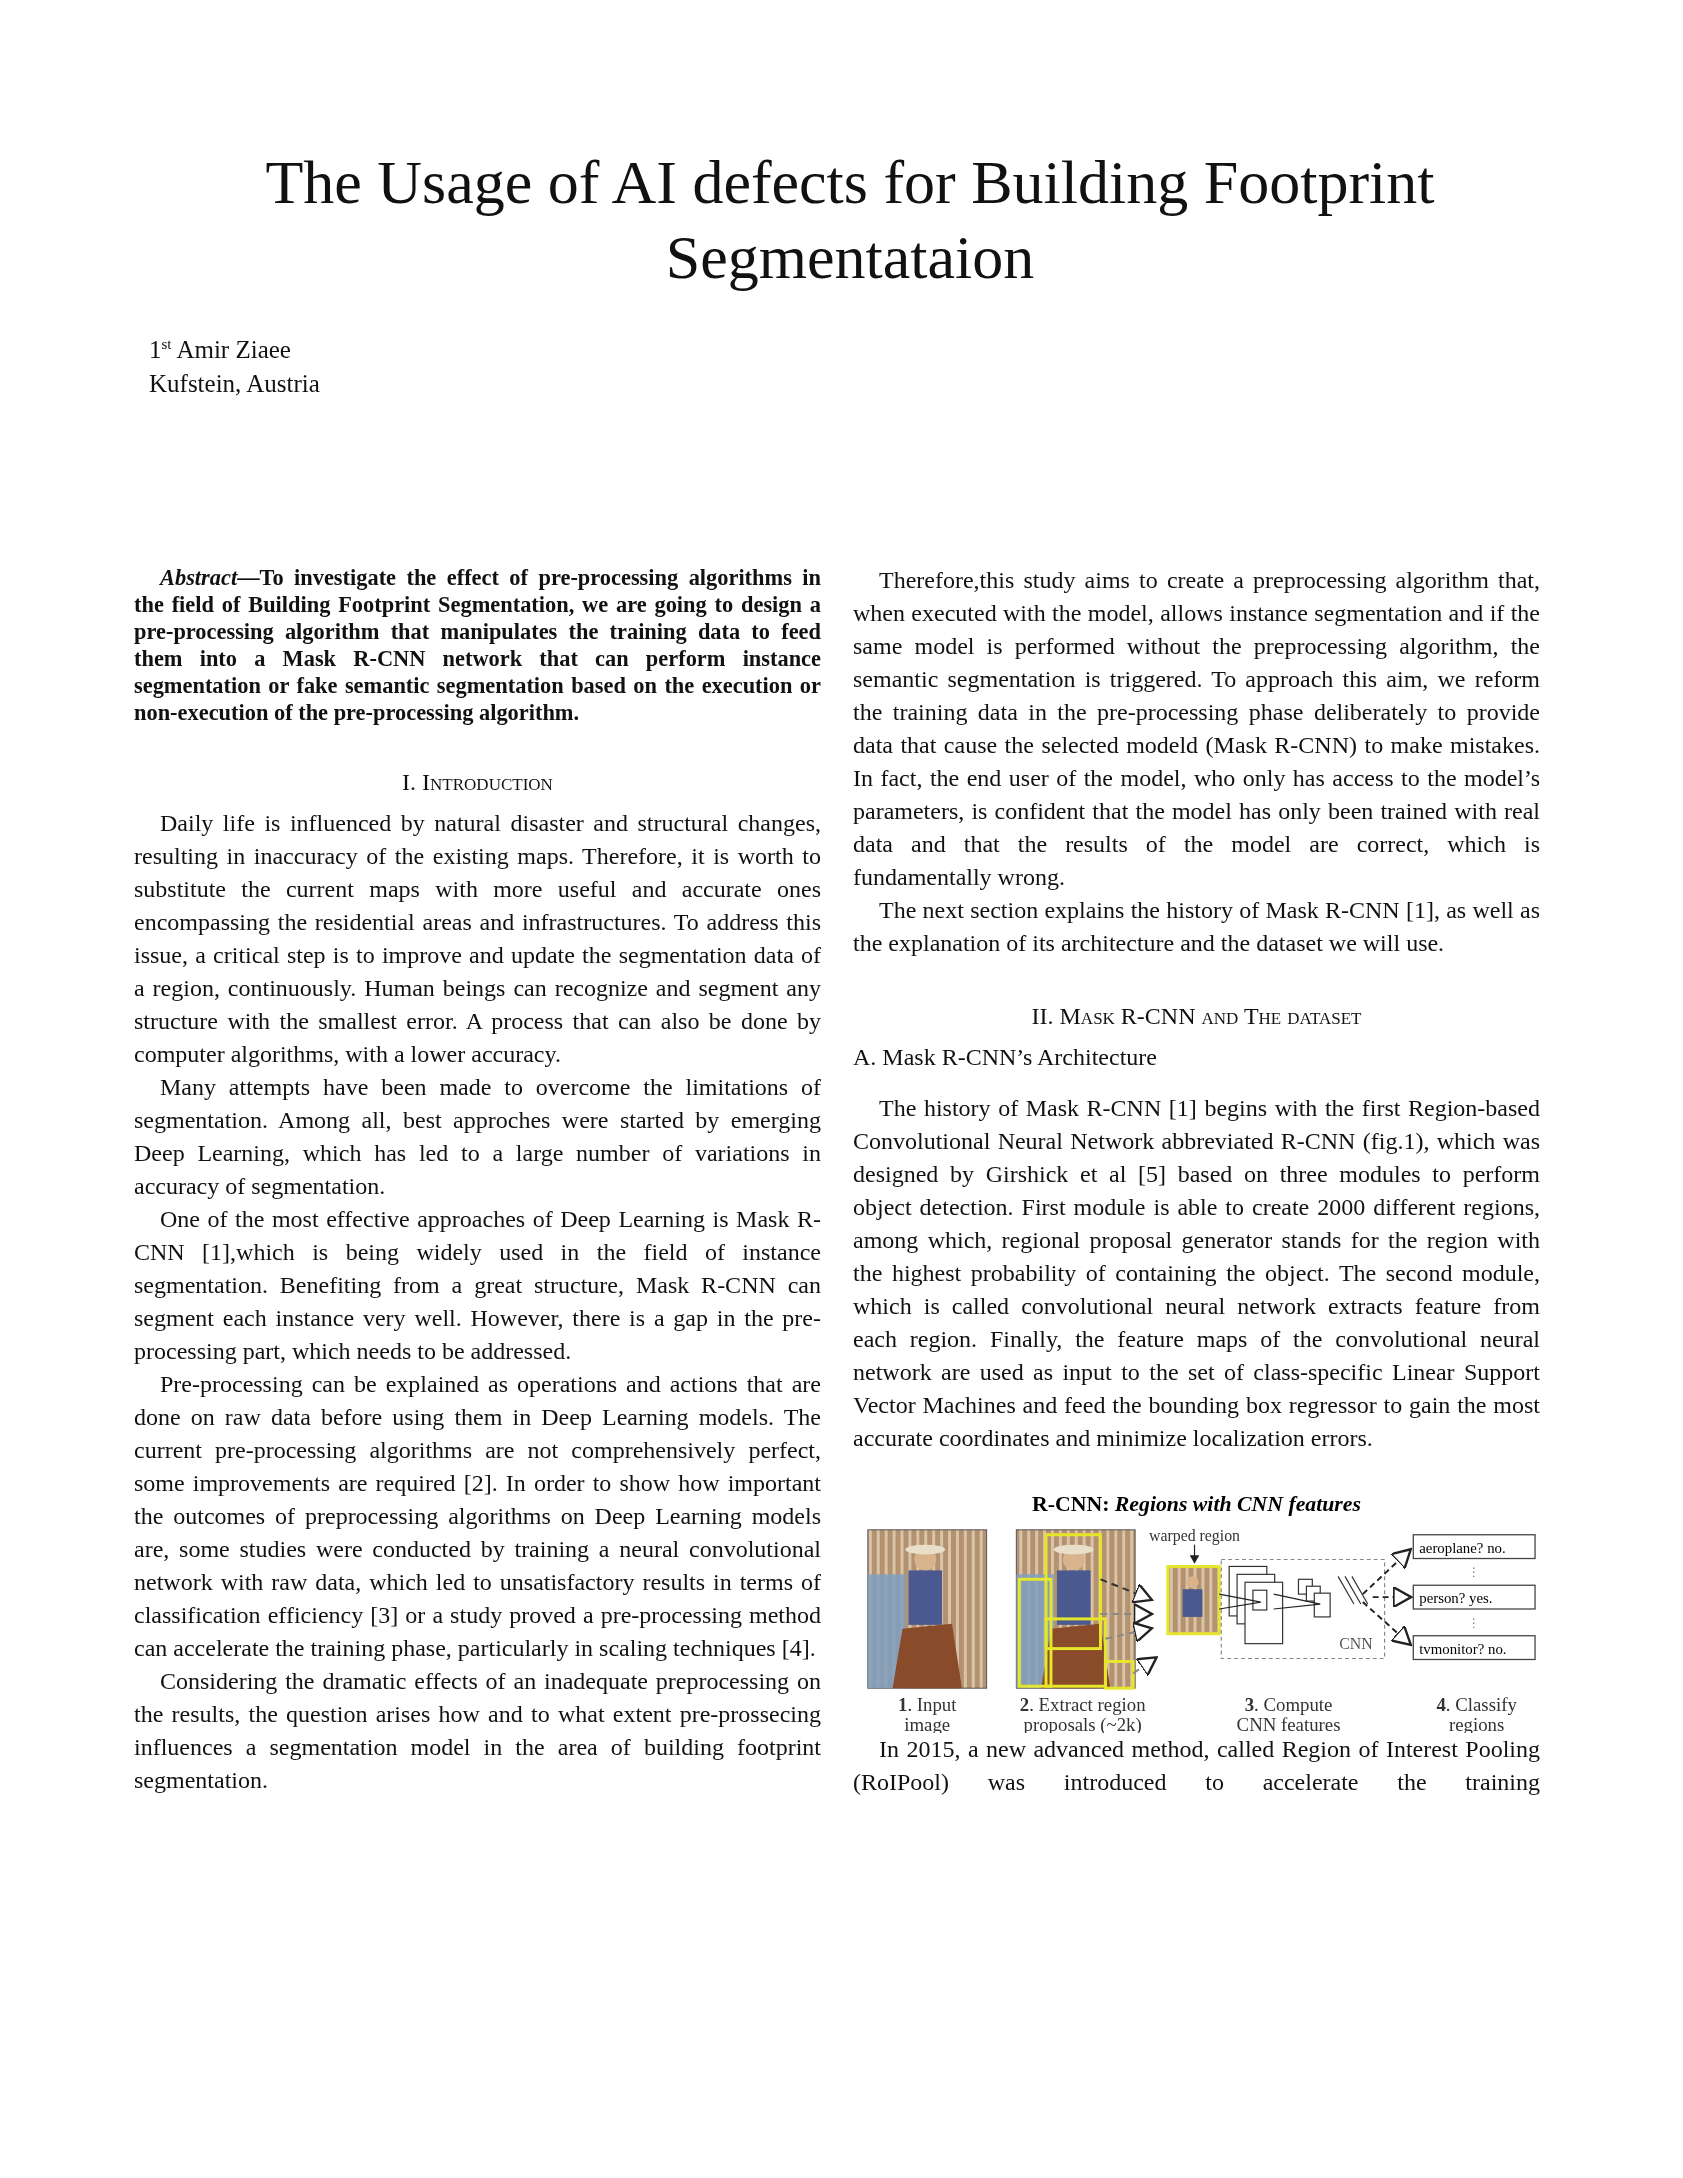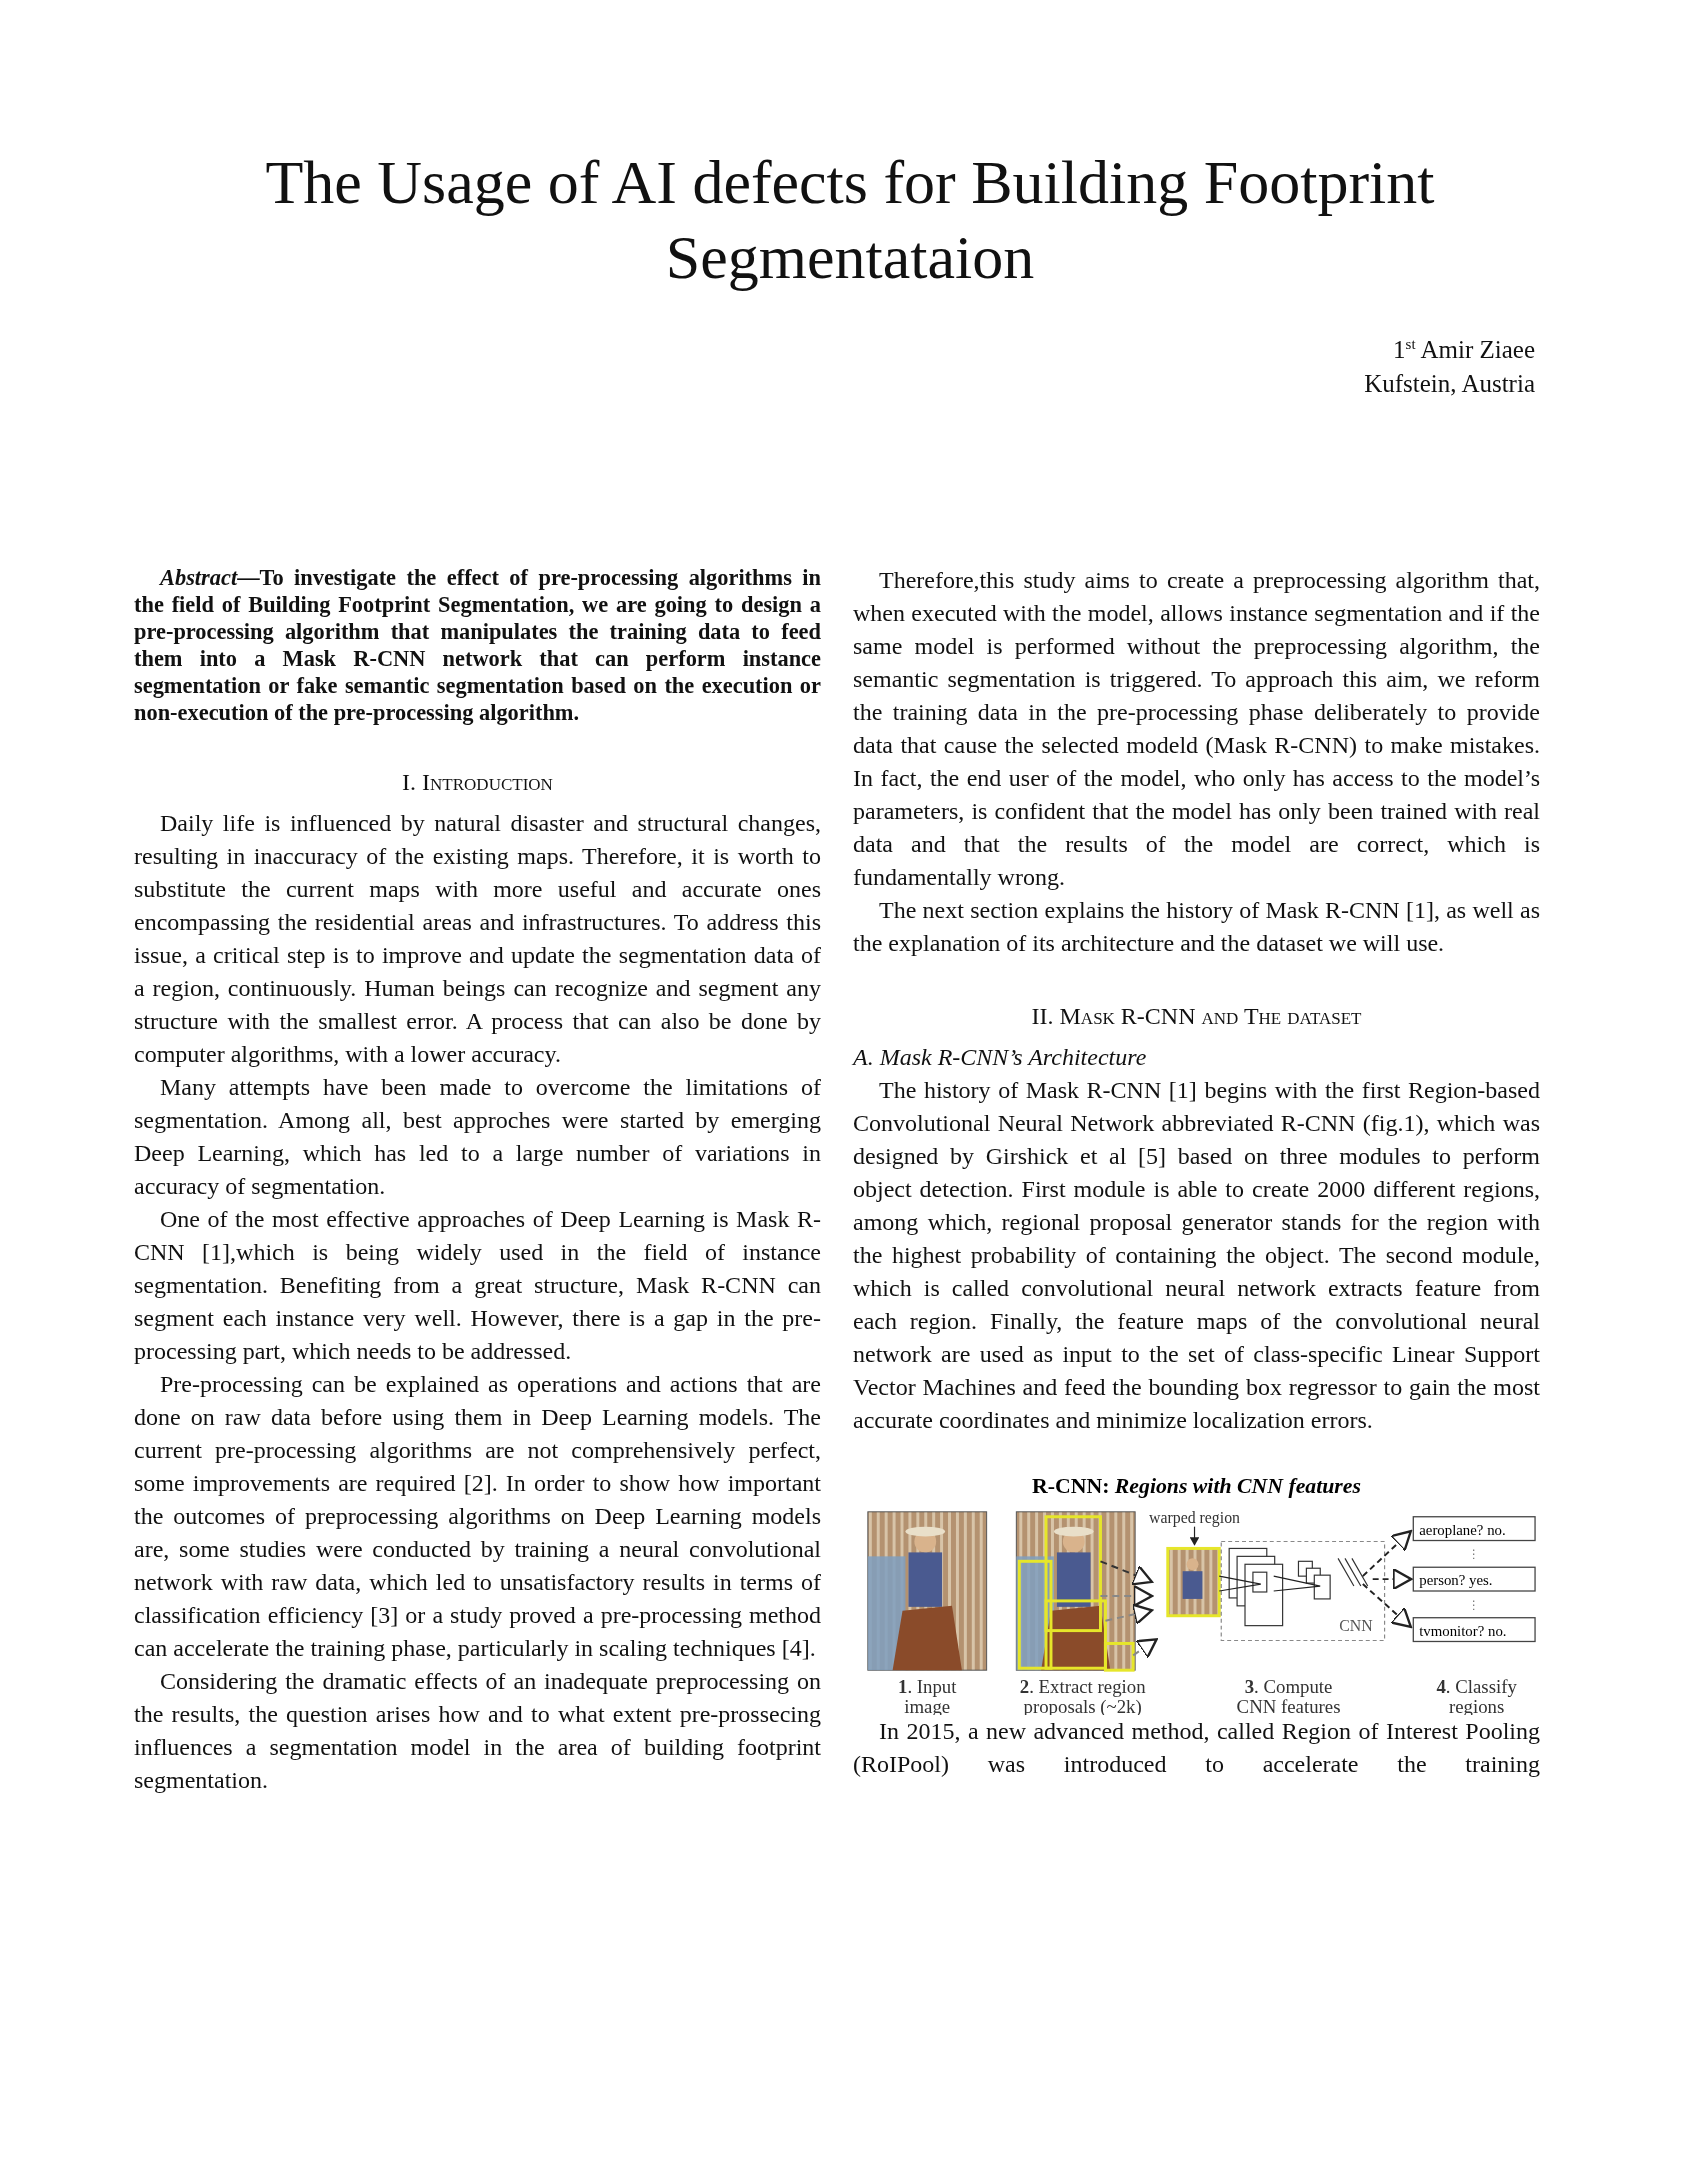--- a/index.html
+++ b/index.html
@@ -1,33 +1,33 @@
 <!DOCTYPE html>
 <html><head>
 <meta charset="utf-8">
 <style>
   html, body { margin: 0; padding: 0; background: #ffffff; }
   body { width: 1683px; height: 2178px; position: relative; overflow: hidden;
          font-family: "Liberation Serif", "DejaVu Serif", serif; color: #111; }
   .title { position: absolute; left: 149px; width: 1386px; top: 137px; text-align: center;
            font-size: 62px; line-height: 75px; font-weight: normal; margin: 8px; }
-  .author-block { position: absolute; left: 149px; width: 1386px; top: 327px; text-align: right;
+  .author-block { position: absolute; left: 149px; width: 1386px; top: 327px; text-align: left;
                   font-size: 25px; line-height: 34px; }
   .author-block .affil { font-style: italic; }
   .author-block sup { font-size: 15px; }
   .col { position: absolute; top: 564px; width: 687px; font-size: 24px; line-height: 33px;
          text-align: justify; hyphens: manual; }
   .col.left { left: 134px; }
   .col.right { left: 853px; }
   p { margin: 0; text-indent: 26px; }
   .abstract { font-weight: bold; font-size: 22.4px; line-height: 27px; }
   .abstract i { font-weight: bold; margin-top: 6px; }
   .section-head { text-align: center; font-variant: small-caps; margin: 40px 0 8px 0;
                   text-indent: 0; font-size: 24px; line-height: 33px; }
-  .subsection { font-style: italic; text-indent: 0; margin: 4px 0 0 0; }
+  .subsection { text-indent: 0; margin: 4px 0 18px 0; }
   .figure { margin: 30px 0 0 0; width: 687px; }
   .fig-svg { display: block; width: 687px; height: 248px; }
   .caption { text-align: center; text-indent: 0; margin: 14px 0 46px 0; }
 </style>
 </head>
 <body>
 
 <h1 class="title">
   <span>The Usage of AI defects for Building Footprint</span><br>
   <span>Segmentataion</span>

